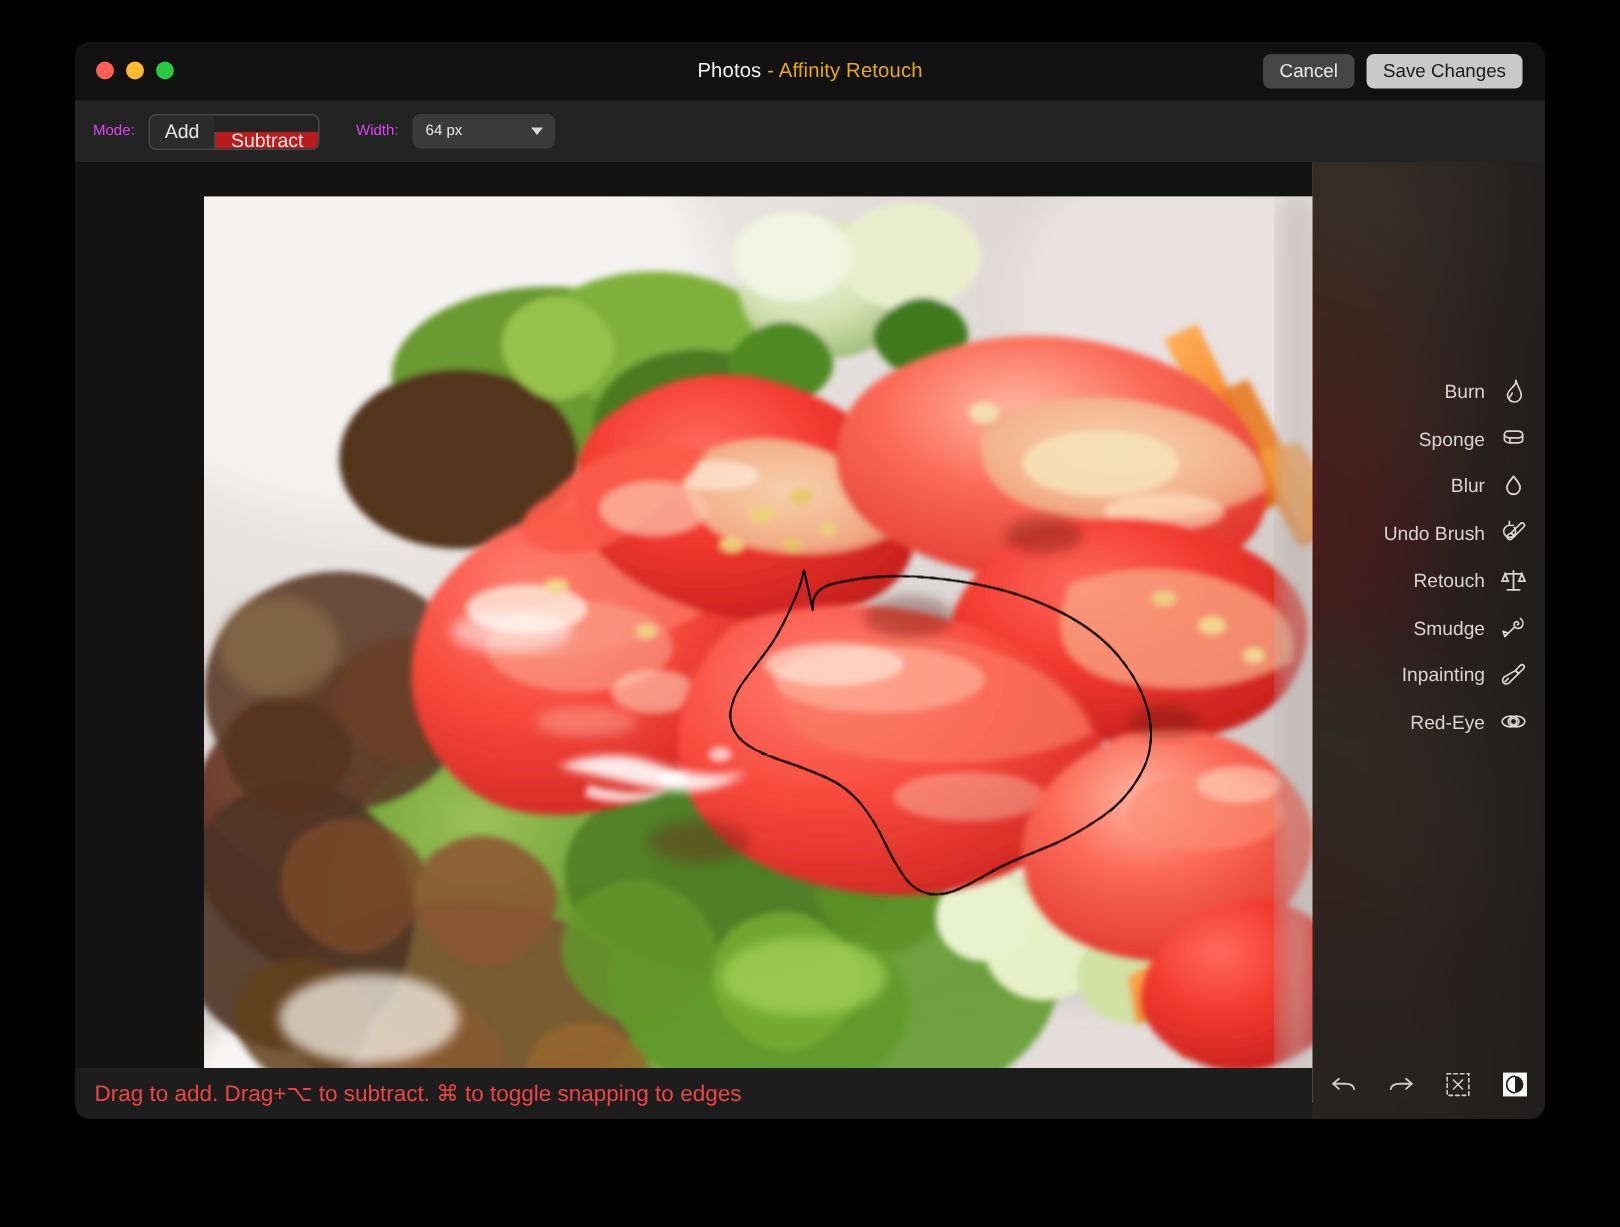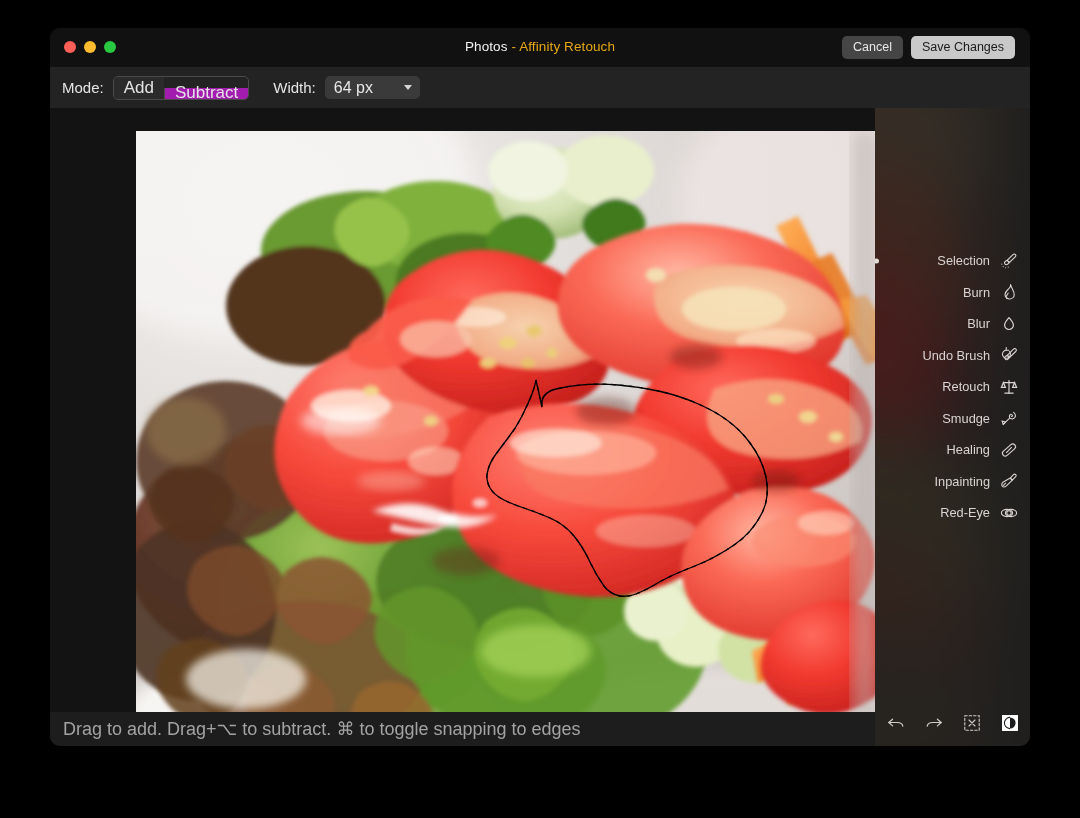--- a/index.html
+++ b/index.html
@@ -102,58 +102,58 @@
     top: 39px;
     width: 980px;
     height: 41px;
     background: #232323;
     display: flex;
     align-items: center;
     padding-left: 12px;
     box-sizing: border-box;
   }
   .opt-label {
-    font-size: 15px;
-    color: #e5e5e5;
+    font-size: 10px;
+    color: #d946ef;
     margin-right: 9px;
   }
   .seg {
     display: flex;
     border: 1px solid #4a4a4a;
     border-radius: 5px;
     overflow: hidden;
     height: 22px;
   }
   .seg-item {
-    font-size: 17px;
+    font-size: 13px;
     color: #e4e4e4;
     padding: 0 10px;
     display: flex;
     align-items: center;
     background: #2b2b2b;
     cursor: default;
   }
   .seg-item + .seg-item {
     border-left: 1px solid #4a4a4a;
   }
   .seg-item.active {
-    background: #a21caf;
+    background: #b91c1c;
     margin-top: 11px;
   }
   .opt-gap { width: 24px; }
   .dropdown {
     position: relative;
     height: 23px;
     min-width: 64px;
     background: #3a3a3a;
     border-radius: 5px;
     display: flex;
     align-items: center;
     padding: 0 22px 0 9px;
-    font-size: 16px;
+    font-size: 10px;
     color: #e8e8e8;
     cursor: default;
   }
   .dropdown .caret {
     position: absolute;
     right: 8px;
     top: 9px;
     width: 0; height: 0;
     border-left: 4px solid transparent;
     border-right: 4px solid transparent;
@@ -275,22 +275,22 @@
     bottom: 0;
     width: 980px;
     height: 34px;
     display: flex;
     align-items: center;
     padding-left: 13px;
     box-sizing: border-box;
     background: transparent;
   }
   #status-text {
-    font-size: 18px;
-    color: #a3a3a3;
+    font-size: 15px;
+    color: #ef4444;
   }
   #statusbar-bg {
     position: absolute;
     left: 0;
     bottom: 0;
     width: 825px;
     height: 34px;
     background: #1d1d1d;
   }
 </style>
@@ -563,46 +563,42 @@
           <ellipse cx="70" cy="700" rx="160" ry="110" fill="#4a3a2a"></ellipse>
           <rect x="190" y="0" width="105" height="758" fill="#262321" opacity="0.92"></rect>
         </svg>
       </div>
       <div id="sidebar-tint"></div>
 
       <div id="sidebar-content">
 
         <div class="tool-list">
 
-          <div class="tool-row">
-            <span class="tool-dot"></span>
-            <span class="tool-label">Selection</span>
-            <span class="tool-icon">
-              <svg width="18" height="18" viewBox="0 0 18 18" fill="none" stroke="currentColor" stroke-width="1.1" stroke-linecap="round">
-                <path d="M15.5 2.6c.6.6.5 1.4-.3 2.2L9.4 10.5 7.2 8.3 13 2.6c.8-.8 1.8-.7 2.5 0z"></path>
-                <path d="M7.2 8.3 9.4 10.5 7.7 12.2c-.8.8-2 .8-2.7 0-.7-.8-.7-1.9.1-2.7z"></path>
-                <circle cx="3.2" cy="14.6" r=".55" fill="currentColor" stroke="none"></circle>
-                <circle cx="5.6" cy="15.8" r=".55" fill="currentColor" stroke="none"></circle>
-                <circle cx="8.2" cy="15.1" r=".55" fill="currentColor" stroke="none"></circle>
-                <circle cx="1.8" cy="12.1" r=".55" fill="currentColor" stroke="none"></circle>
-              </svg>
-            </span>
-          </div>
 
 
           <div class="tool-row">
             <span class="tool-label">Burn</span>
             <span class="tool-icon">
               <svg width="18" height="18" viewBox="0 0 18 18" fill="none" stroke="currentColor" stroke-width="1.1" stroke-linejoin="round">
                 <path d="M10.6 1.6c.4 2.6-1 3.4-2.6 4.9C6.2 8.2 5 9.6 5 11.4A4.6 4.6 0 0 0 9.6 16c2.6 0 4.6-2 4.6-4.6 0-3-2-4.4-3.6-9.8z"></path>
                 <path d="M8.1 9.6c.3 1.3-.6 1.8-1.4 2.7-.5.6-.8 1.2-.5 2 .3.8 1.2 1.3 2.1 1.1"></path>
               </svg>
             </span>
           </div>
 
+          <div class="tool-row">
+            <span class="tool-label">Sponge</span>
+            <span class="tool-icon">
+              <svg width="18" height="18" viewBox="0 0 18 18" fill="none" stroke="currentColor" stroke-width="1.1" stroke-linejoin="round">
+                <path d="M5.4 4.4h6.3c2 0 3.4 1 3.4 2.3 0 1.1-1 2-2.5 2.2H6.3c-2 0-3.4-.9-3.4-2.2 0-1.3 1.1-2.3 2.5-2.3z"></path>
+                <path d="M2.9 6.8v2.8c0 1.5 1.5 2.6 3.5 2.6h6c1.6 0 2.7-.9 2.7-2.2V6.8"></path>
+                <path d="M6.6 8.9v3.3"></path>
+              </svg>
+            </span>
+          </div>
 
           <div class="tool-row">
             <span class="tool-label">Blur</span>
             <span class="tool-icon">
               <svg width="18" height="18" viewBox="0 0 18 18" fill="none" stroke="currentColor" stroke-width="1.2" stroke-linejoin="round">
                 <path d="M9 2.6c2.4 3 4.4 5 4.4 7.4A4.4 4.4 0 0 1 9 14.5a4.4 4.4 0 0 1-4.4-4.5c0-2.4 2-4.4 4.4-7.4z"></path>
               </svg>
             </span>
           </div>
 
@@ -636,29 +632,20 @@
             <span class="tool-label">Smudge</span>
             <span class="tool-icon">
               <svg width="18" height="18" viewBox="0 0 18 18" fill="none" stroke="currentColor" stroke-width="1.1" stroke-linecap="round" stroke-linejoin="round">
                 <path d="M13.6 3.3c1.6 1.4 2.2 3.6 1.2 5.2-1 1.6-3.2 1.9-4.6.7-1.1-1-1.1-2.6-.1-3.4.8-.7 2-.4 2.3.5.2.7-.3 1.3-.9 1.2"></path>
                 <path d="M9.4 9.4 3.2 15.3"></path>
                 <path d="M3.2 15.3 2 11.9l3.4 1.2z"></path>
               </svg>
             </span>
           </div>
 
-          <div class="tool-row">
-            <span class="tool-label">Healing</span>
-            <span class="tool-icon">
-              <svg width="18" height="18" viewBox="0 0 18 18" fill="none" stroke="currentColor" stroke-width="1.1" stroke-linejoin="round">
-                <rect x="1.3" y="6.2" width="15.4" height="5.6" rx="2.8" transform="rotate(-41 9 9)"></rect>
-                <path d="M6.2 11.8 11.8 6.2"></path>
-              </svg>
-            </span>
-          </div>
 
           <div class="tool-row">
             <span class="tool-label">Inpainting</span>
             <span class="tool-icon">
               <svg width="18" height="18" viewBox="0 0 18 18" fill="none" stroke="currentColor" stroke-width="1.1" stroke-linecap="round" stroke-linejoin="round">
                 <path d="M15.8 2.6c.6.6.5 1.5-.3 2.3l-3.2 3.2-2-2 3.1-3.4c.8-.8 1.7-.7 2.4-.1z"></path>
                 <path d="M10.3 6.1 12.3 8.1 6.4 13.9c-1.2 1.2-3 1.4-4 .4-1-1-.8-2.8.4-4z"></path>
                 <path d="M3.4 13.4l2.2-2.2"></path>
               </svg>
             </span>

